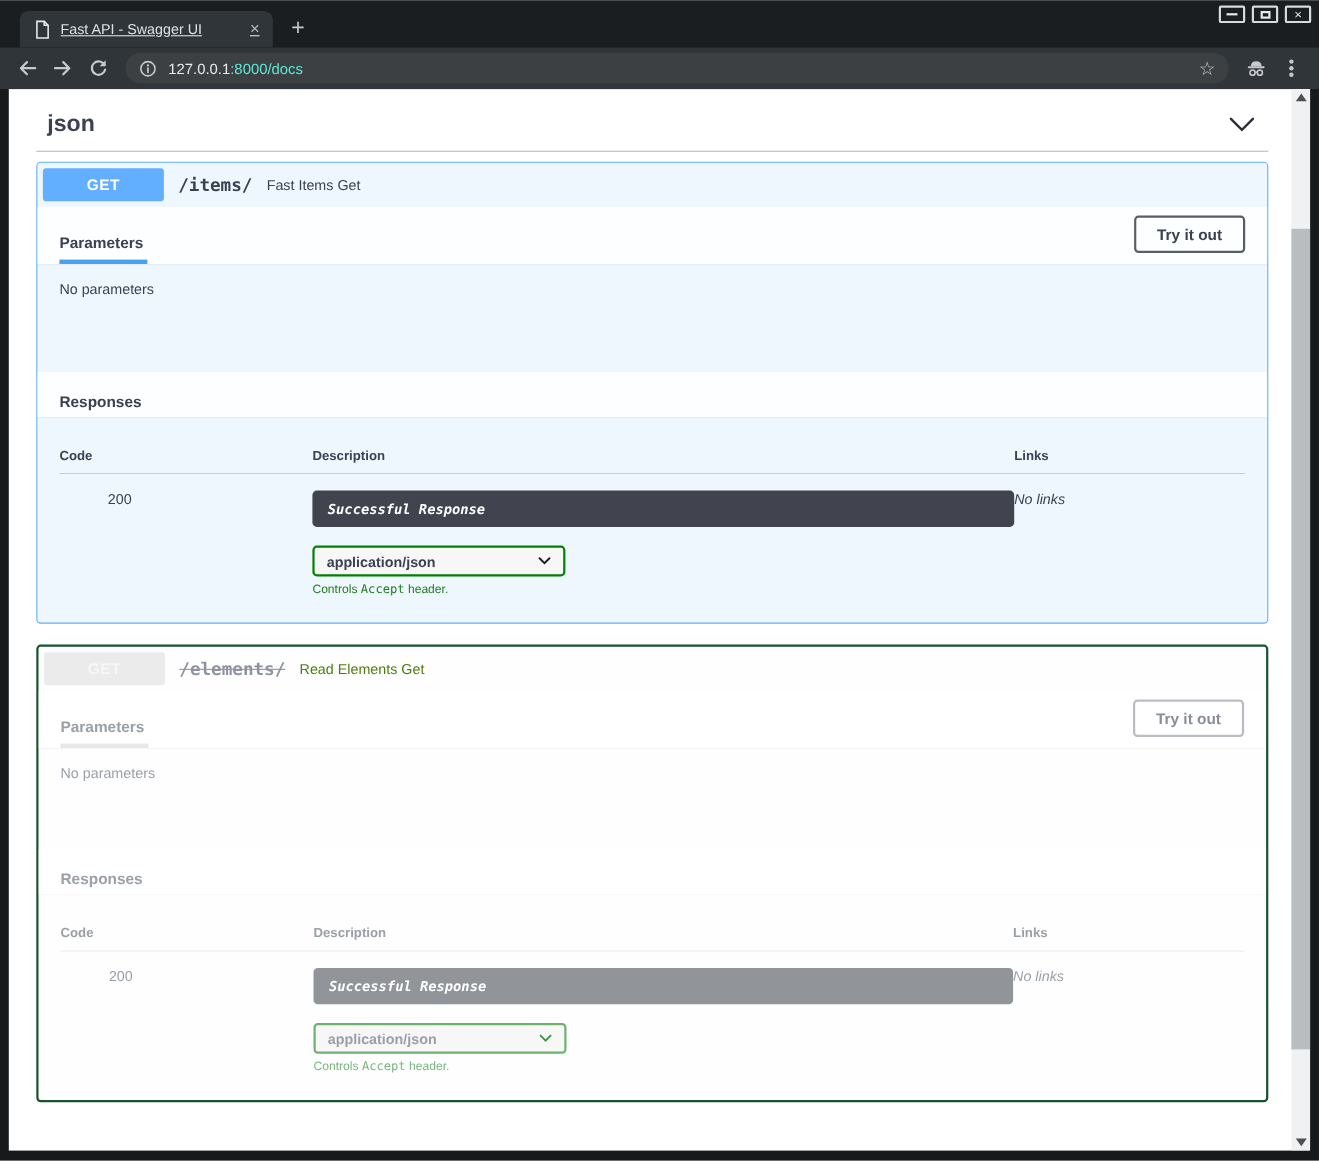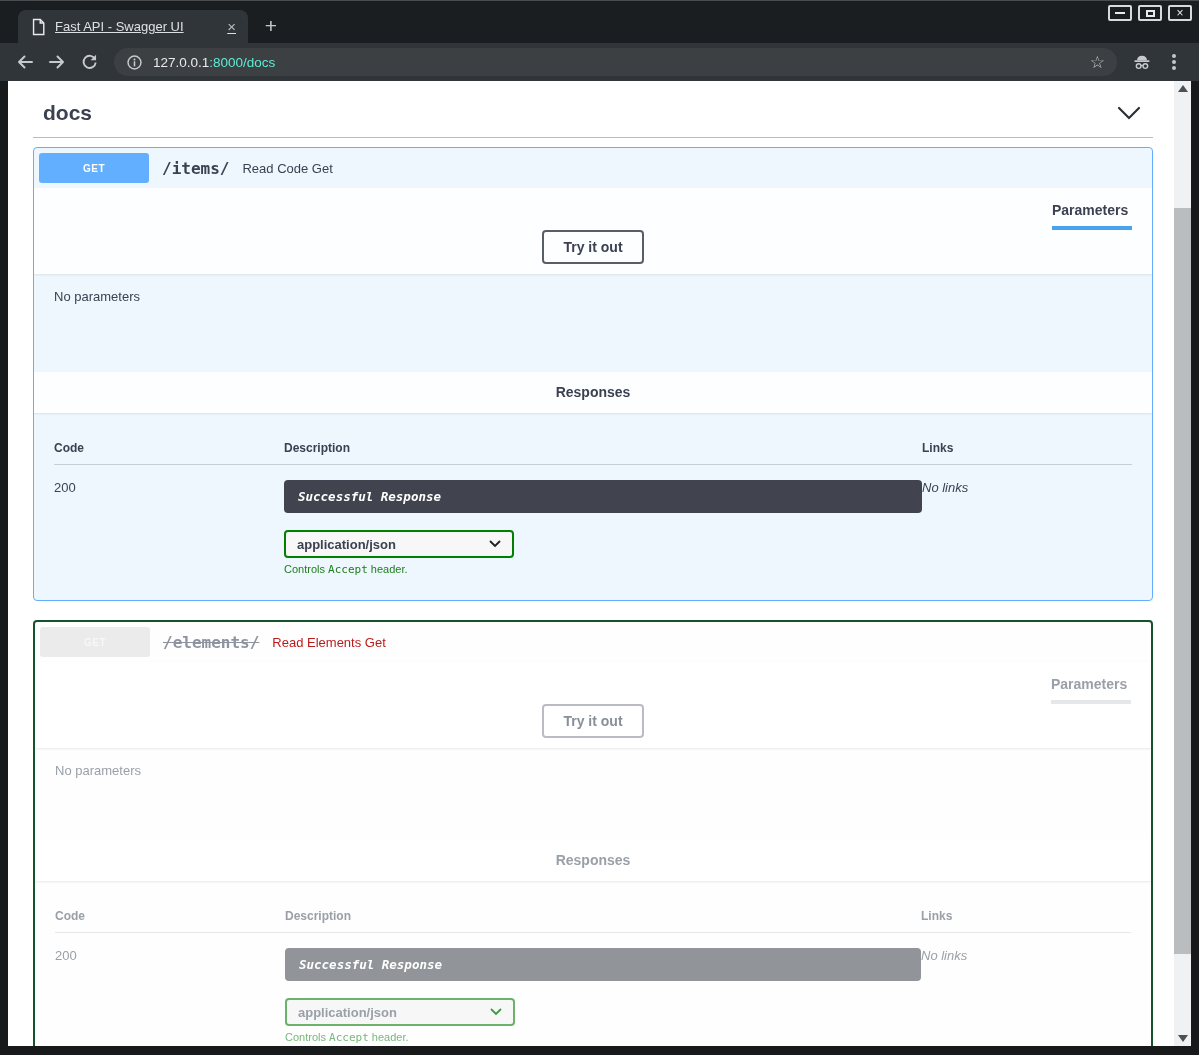--- a/index.html
+++ b/index.html
@@ -56,34 +56,34 @@
                 padding:8px 12px 12px 10px; border-bottom:1px solid #b8bbc1; }
   .tag-title { font-size:21px; font-weight:bold; color:#3b4151; }
   .tag-chevron { display:flex; align-items:center; }
 
   .opblock { border-radius:4px; margin-top:9px; overflow:hidden; }
   .opblock.get { border:1px solid #61affe; background:#eff7fe; }
   .opblock.deprecated { border:2px solid #14532d; background:#fefefe; }
 
   .summary { display:flex; align-items:center; padding:5px; gap:13px; }
   .method-badge { width:110px; height:30px; border-radius:3px; background:#61affe; color:#fff;
-                  font-weight:bold; font-size:10px; display:flex; align-items:center;
+                  font-weight:bold; font-size:14px; display:flex; align-items:center;
                   justify-content:center; letter-spacing:.5px; flex:none; }
   .deprecated .method-badge { background:#ebebeb; color:#f6f7f8; }
   .path { font-family:"DejaVu Sans Mono", monospace; font-weight:bold; font-size:16px;
           color:#3b4151; }
   .deprecated .path { color:#8d94a0; text-decoration:line-through; }
   .summary-desc { font-size:13px; color:#3b4151; }
-  .deprecated .summary-desc { color:#b91c1c; }
+  .deprecated .summary-desc { color:#4d7c0f; }
 
   .warning { padding:10px 20px 18px 16px; font-size:13px; font-weight:bold; color:#8c929d; }
 
   .section-header { background:rgba(255,255,255,.85); box-shadow:0 1px 2px rgba(0,0,0,.09);
                     display:flex; align-items:center; justify-content:space-between;
-                    padding:8px 20px 0 20px; min-height:50px; position:relative; z-index:1;flex-direction:column; }
+                    padding:8px 20px 0 20px; min-height:50px; position:relative; z-index:1; }
   .tab-item { font-size:14px; font-weight:bold; color:#3b4151; padding:6px 2px 8px 0;
               border-bottom:4px solid #49a3ec; align-self:flex-end; min-width:80px; }
   .deprecated .tab-item { color:#9aa0a8; border-bottom-color:#e6e7e9; }
   .btn-try { padding:7px 19px; border:2px solid #585e68; border-radius:4px; background:transparent;
              font-family:"Liberation Sans",sans-serif; font-weight:bold; font-size:14px;
              color:#3b4151; margin-bottom:10px; }
   .deprecated .btn-try { border-color:#b9bdc3; color:#888f99; }
 
   .no-params { padding:15px 20px 68px 20px; font-size:13px; color:#3b4151; }
   .deprecated .no-params { padding-bottom:62px; color:#9aa0a8; }
@@ -92,21 +92,21 @@
   .resp-title { font-size:14px; font-weight:bold; color:#3b4151; }
   .deprecated .resp-title { color:#9aa0a8; }
 
   .resp-table { padding:28px 20px 24px 20px; }
   .tbl-head { display:grid; grid-template-columns:230px 1fr 210px; padding-bottom:9px;
               border-bottom:1px solid rgba(59,65,81,.22); }
   .deprecated .tbl-head { border-bottom-color:rgba(59,65,81,.12); }
   .tbl-head div { font-size:12px; font-weight:bold; color:#3b4151; }
   .deprecated .tbl-head div { color:#9aa0a8; }
   .tbl-row { display:grid; grid-template-columns:230px 1fr 210px; padding-top:15px; }
-  .code-cell { font-size:13px; color:#3b4151; }
+  .code-cell { font-size:13px; color:#3b4151;margin-left:44px; }
   .deprecated .code-cell { color:#9aa0a8; }
   .links-cell { font-size:13px; font-style:italic; color:#3b4151; }
   .deprecated .links-cell { color:#9aa0a8; }
 
   .resp-box { height:33px; border-radius:4px; background:#41444e; display:flex;
               align-items:center; padding:0 14px; margin-bottom:17px; }
   .deprecated .resp-box { background:#919498; }
   .resp-box span { font-family:"DejaVu Sans Mono", monospace; font-style:italic;
                    font-weight:bold; font-size:12.5px; color:#fff; }
 
@@ -190,33 +190,33 @@
     </div>
     <div class="navbtn">
       <span class="menu-dots"></span>
     </div>
   </div>
 
   <div class="viewport">
     <div class="content">
 
       <div class="tag-header">
-        <div class="tag-title">docs</div>
+        <div class="tag-title">json</div>
         <div class="tag-chevron">
           <svg width="24" height="14" viewBox="0 0 24 14">
               <path d="M2 2 L12 12 L22 2" fill="none" stroke="#2b2f38" stroke-width="2.2" stroke-linecap="round"></path>
             </svg>
         </div>
       </div>
 
       <div class="opblock get">
         <div class="summary">
           <div class="method-badge">GET</div>
           <div class="path">/items/</div>
-          <div class="summary-desc">Read Code Get</div>
+          <div class="summary-desc">Fast Items Get</div>
         </div>
 
         <div class="section-header">
           <div class="tab-item">Parameters</div>
           <button class="btn-try">Try it out</button>
         </div>
 
         <div class="no-params">No parameters</div>
 
         <div class="section-header resp-header">

